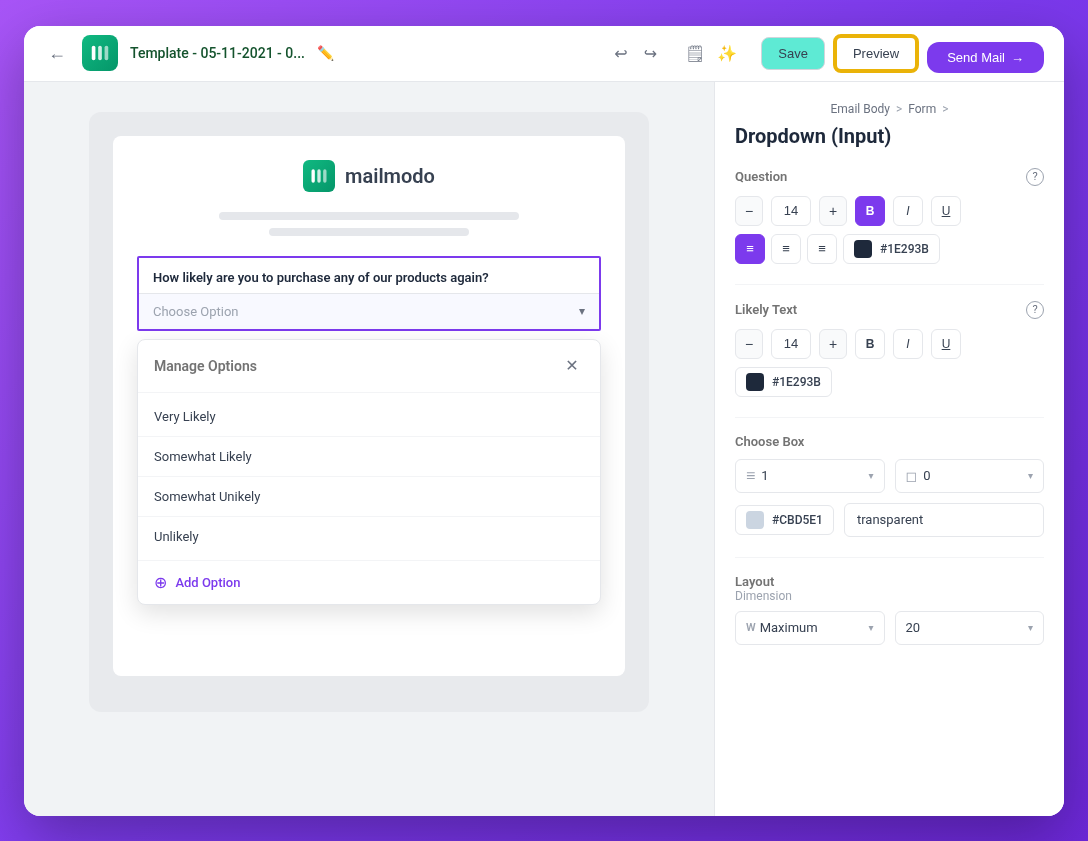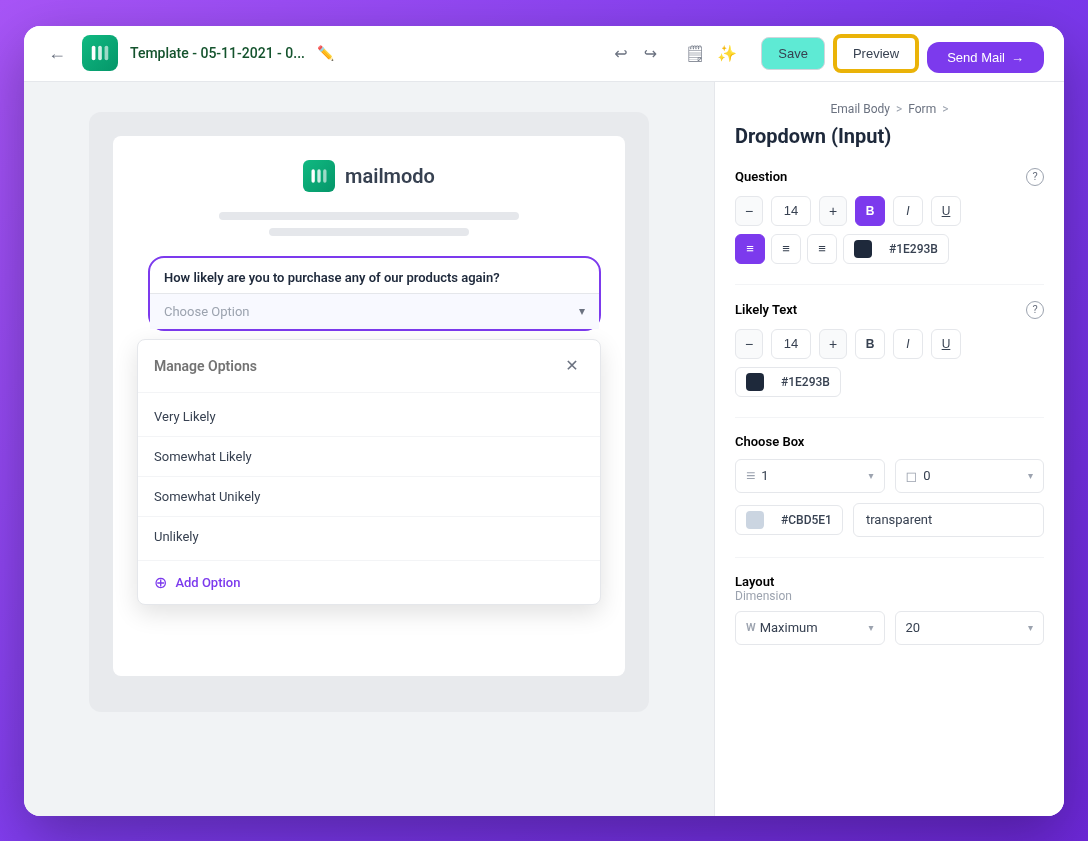--- a/index.html
+++ b/index.html
@@ -208,24 +208,23 @@
     }
     .divider-line-short {
       width: 200px;
       height: 8px;
       background: #e5e7eb;
       border-radius: 4px;
     }
 
     .dropdown-field-container {
       border: 2px solid #7c3aed;
-      border-radius: 16px;
+      border-radius: 2px;
       overflow: visible;
       position: relative;
-      margin-left: 11px;
     }
 
     .question-label {
       font-size: 13px;
       font-weight: 600;
       color: #1e293b;
       padding: 12px 14px 8px;
     }
 
     .dropdown-input {
@@ -342,21 +341,21 @@
     }
     .panel-section-header {
       display: flex;
       align-items: center;
       justify-content: space-between;
       margin-bottom: 10px;
     }
     .panel-section-label {
       font-size: 13px;
       font-weight: 600;
-      color: #000000;
+      color: #737373;
     }
     .help-icon {
       width: 18px;
       height: 18px;
       border: 1px solid #9ca3af;
       border-radius: 50%;
       display: flex;
       align-items: center;
       justify-content: center;
       font-size: 11px;
@@ -433,21 +432,21 @@
     }
     .align-btn.active {
       background: #7c3aed;
       border-color: #7c3aed;
       color: #fff;
     }
 
     .color-pill {
       display: flex;
       align-items: center;
-      gap: 17px;
+      gap: 8px;
       border: 1px solid #e5e7eb;
       border-radius: 6px;
       padding: 4px 10px;
       cursor: pointer;
       height: 30px;
     }
     .color-swatch {
       width: 18px;
       height: 18px;
       border-radius: 4px;

